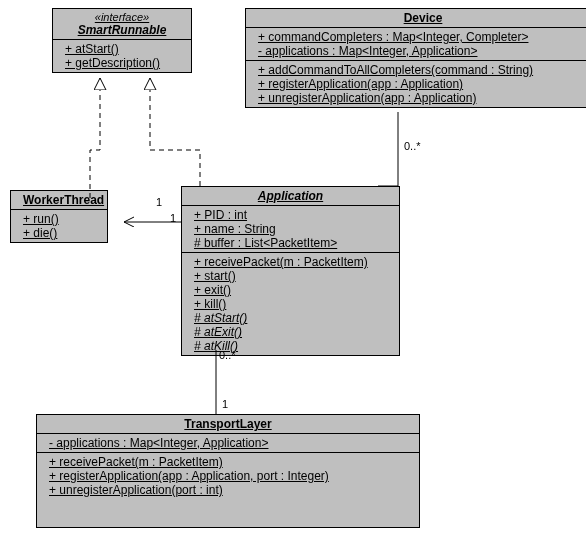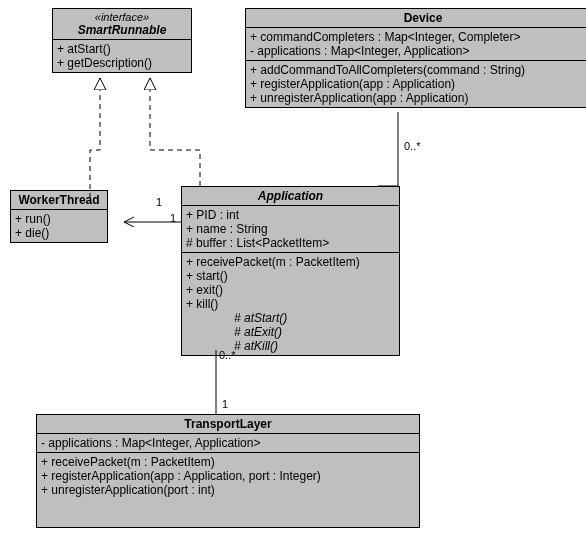--- a/index.html
+++ b/index.html
@@ -14,28 +14,29 @@
     color: #000;
   }
   .class-box {
     position: absolute;
     background: #bfbfbf;
     border: 1px solid #000;
     box-sizing: border-box;
   }
   .section {
     border-bottom: 1px solid #000;
-    padding: 2px 4px;
+    padding: 2px 12px;
+    text-decoration: underline;
   }
   .section:last-child { border-bottom: none; }
   .title-sec { text-align: center; font-weight: bold; }
   .stereo { font-style: italic; font-weight: normal; font-size: 11px; display:block; }
   .iface-name { font-style: italic; font-weight: bold; }
   .row { line-height: 14px; white-space: nowrap; }
-  .abstract { font-style: italic; margin-left: 48px; }
+  .abstract { font-style: italic; }
   .mult {
     position: absolute;
     font-size: 11px;
     background: transparent;
   }
   svg.connectors {
     position: absolute;
     left: 0; top: 0;
     width: 586px; height: 536px;
     pointer-events: none;

